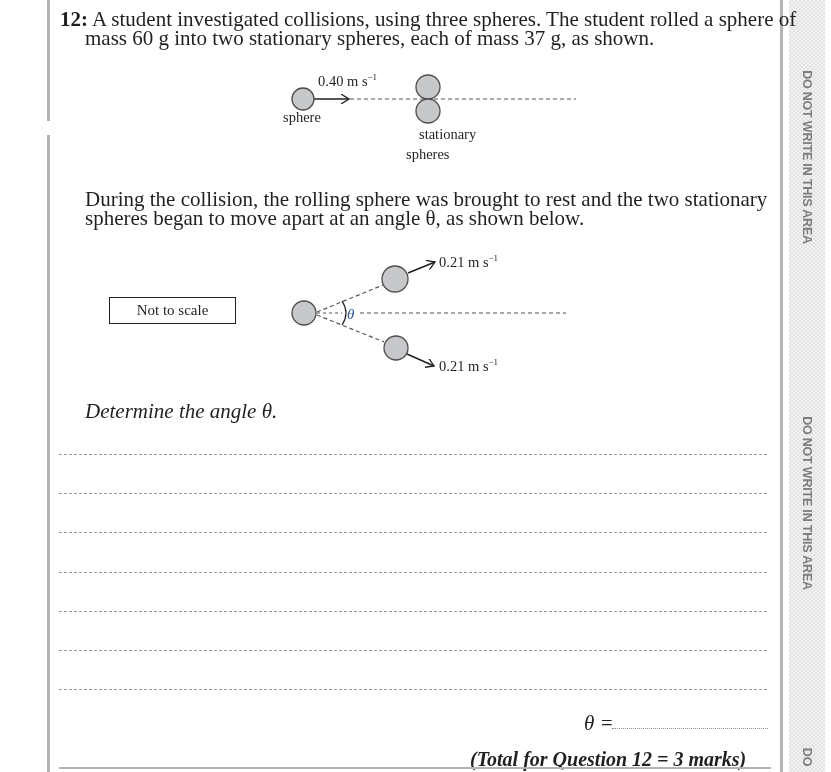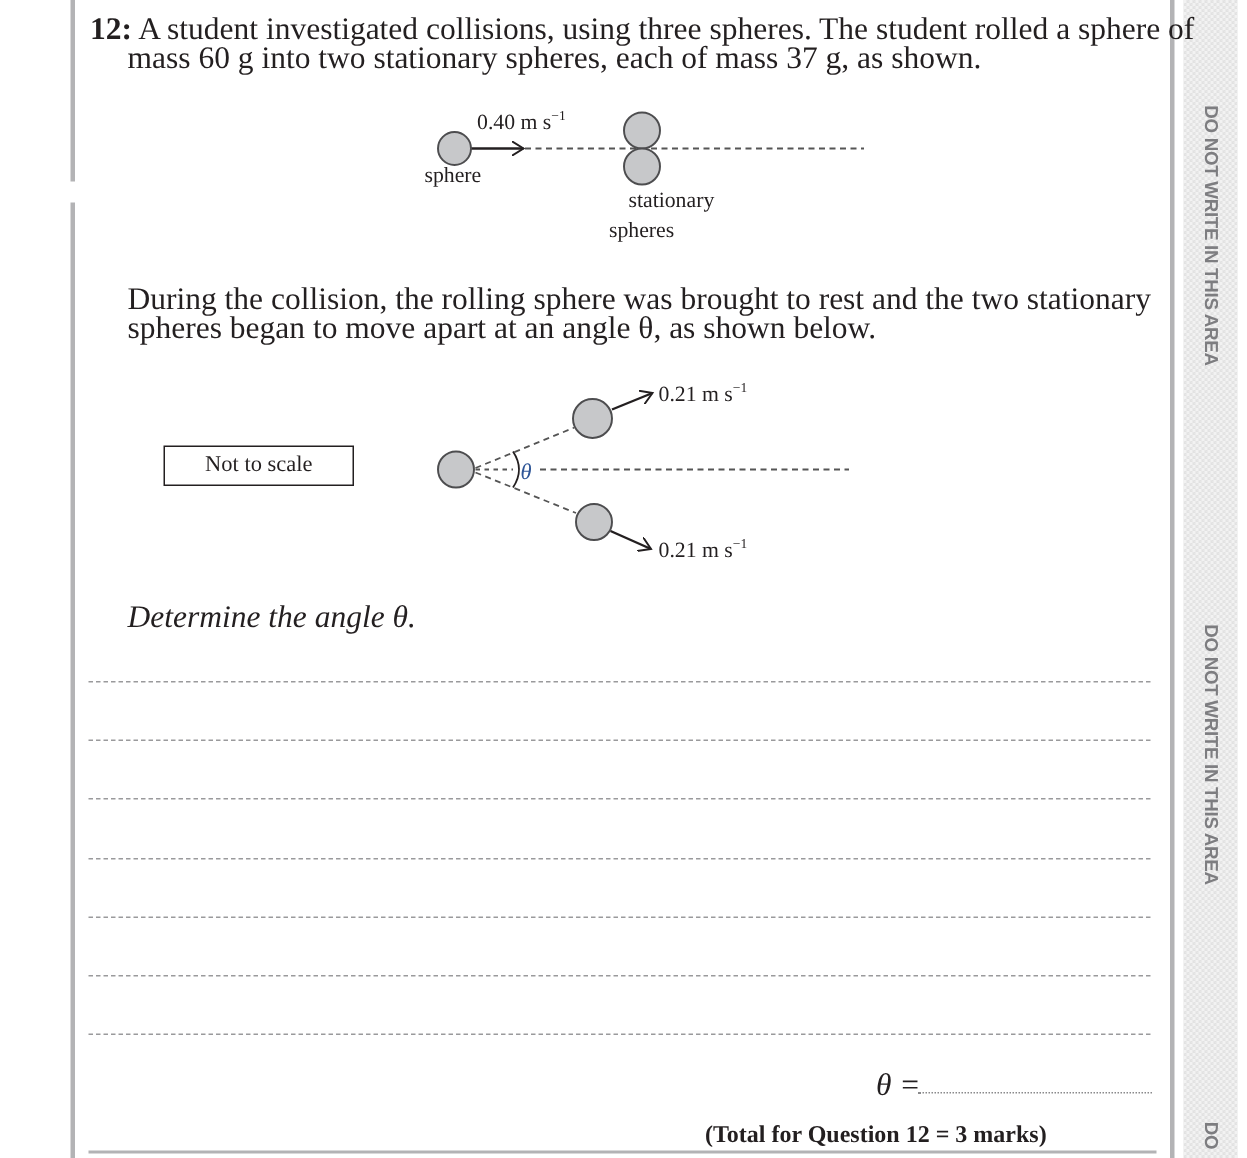--- a/index.html
+++ b/index.html
@@ -19,21 +19,21 @@
            font-weight: bold; font-size: 12.5px; color: #7d7d80; letter-spacing: -0.2px; }
   .q-text { font-size: 21px; line-height: 19px; }
   .q-num { font-weight: bold; }
   .label { font-size: 14.5px; }
   .not-to-scale { position: absolute; left: 109px; top: 297px; width: 127px; height: 27px;
                   border: 1px solid #231f20; box-sizing: border-box; text-align: center;
                   font-size: 15px; line-height: 25px; }
   .answer-line { position: absolute; left: 59px; width: 708px; height: 0;
                  border-top: 1.3px dashed #9a9a9c; }
   .theta-line { position: absolute; left: 612px; top: 728px; width: 156px; border-top: 1.3px dotted #8a8a8c; }
-  .total { font-weight: bold; font-size: 16px; }
+  .total { font-weight: bold; font-size: 20px; font-style: italic; }
   .bottom-rule { position: absolute; left: 59px; top: 767px; width: 712px; height: 2px; background: #b3b3b5; }
   svg text { font-family: "Liberation Serif", "DejaVu Serif", serif; }
   sup { font-size: 9px; vertical-align: 6px; }
 </style>
 </head>
 <body>
 
 <div class="left-bar" style="top:0; height:121px;"></div>
 <div class="left-bar" style="top:135px; height:637px;"></div>
 

